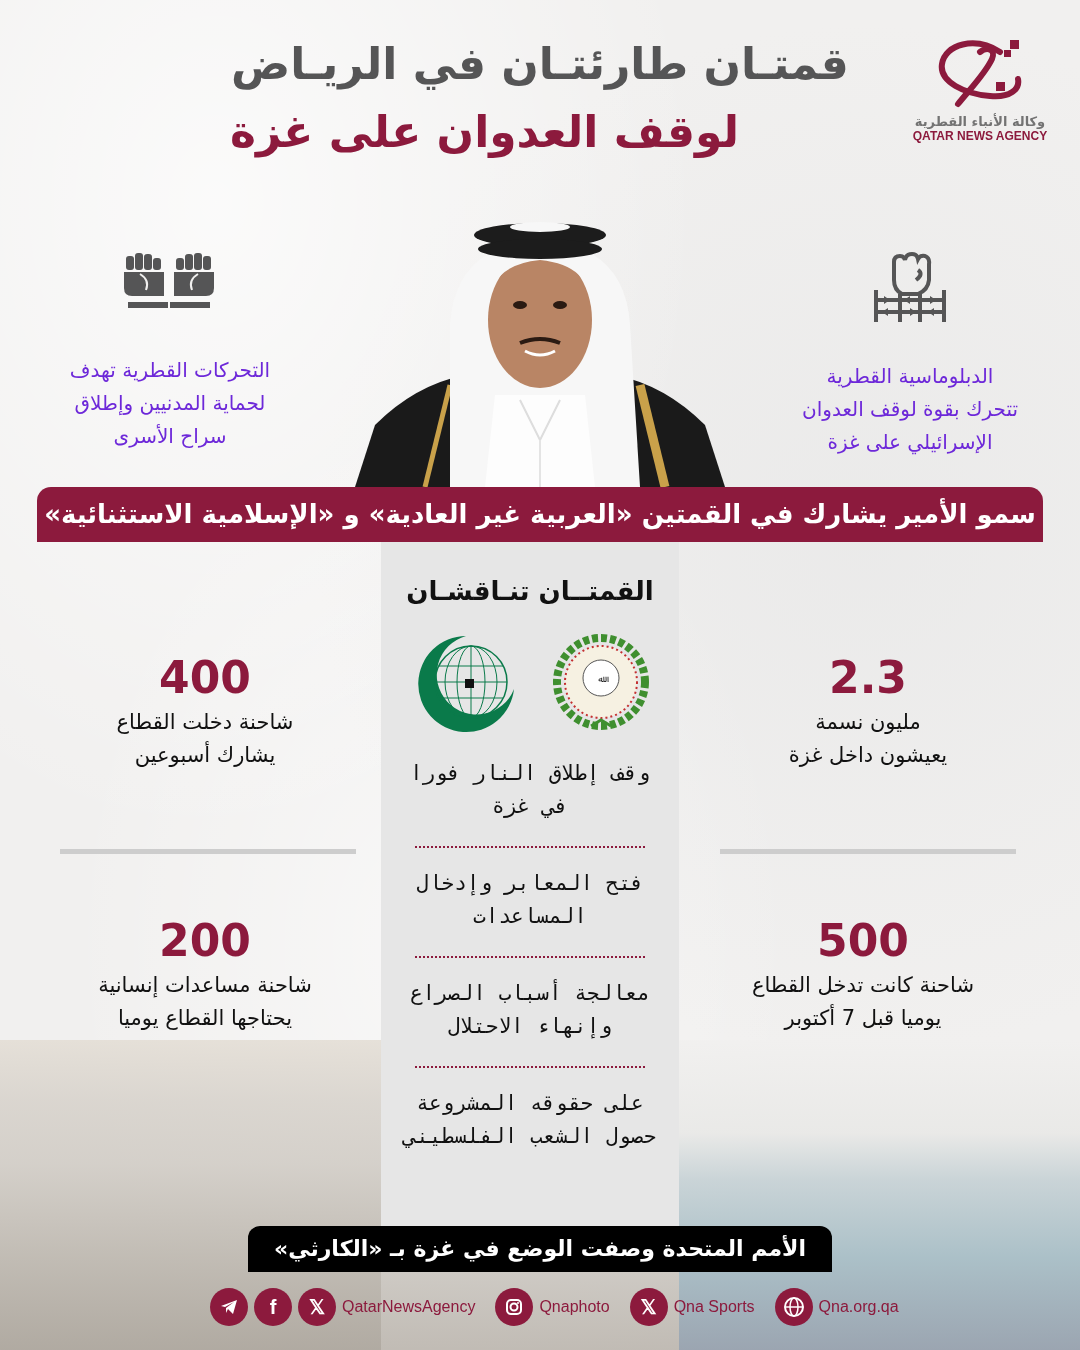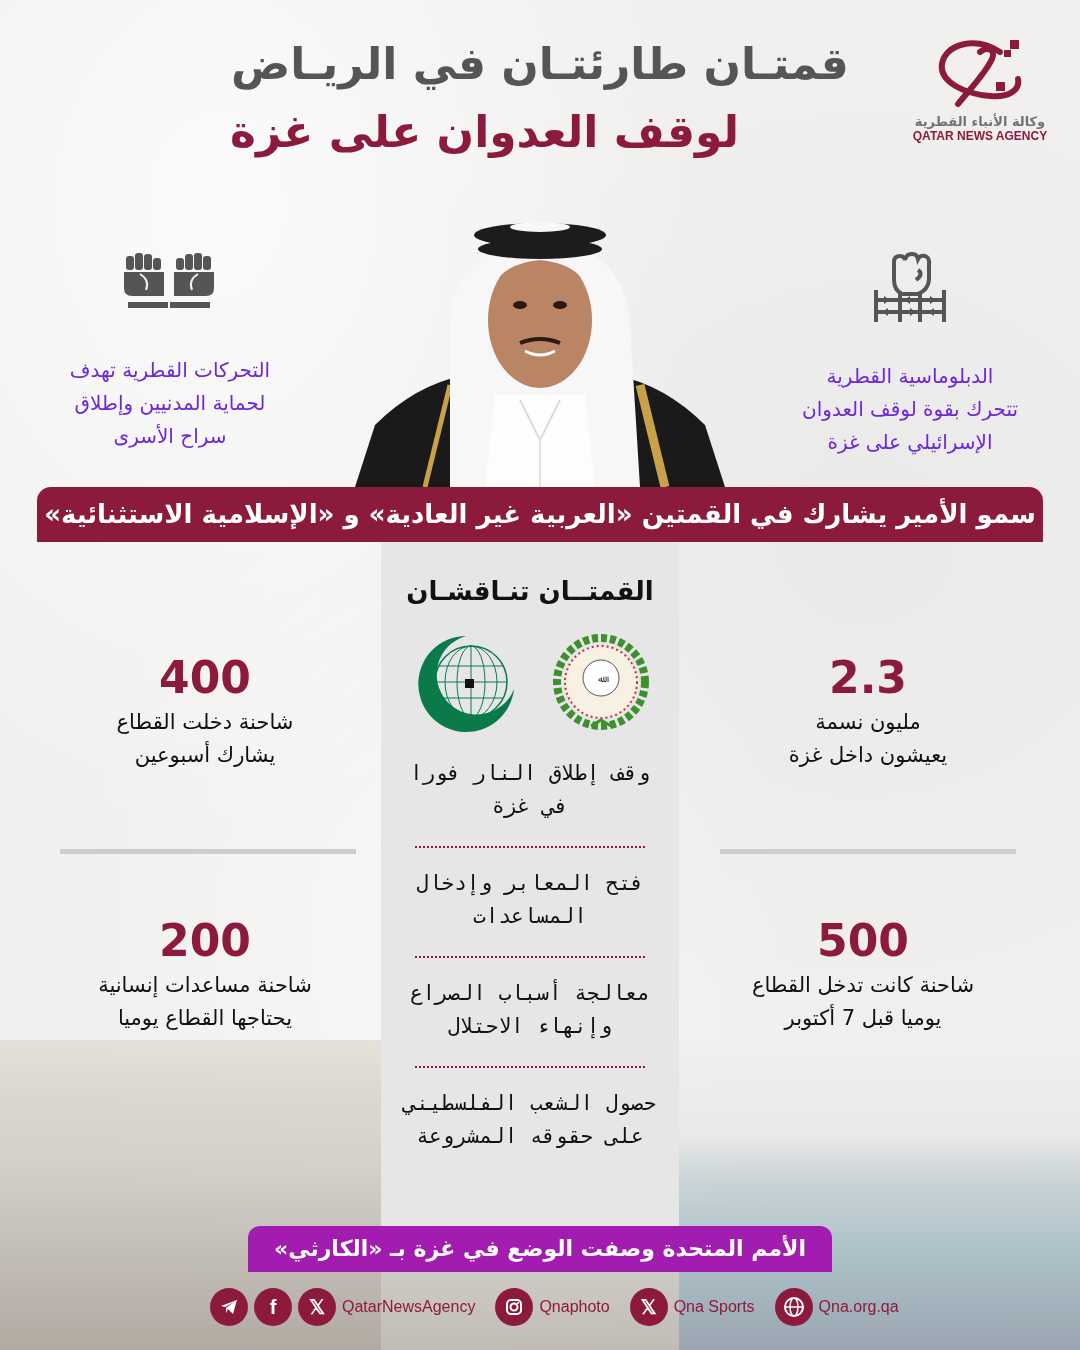--- a/index.html
+++ b/index.html
@@ -64,21 +64,21 @@
   }
   .photo-right {
     top: 1040px; left: 679px; width: 401px; height: 310px;
     background: linear-gradient(180deg, #f1f0ef 0%, #e8e8e6 30%, #c3cfd3 45%, #9fb8c1 70%, #8c98a6 100%);
     opacity: 0.85;
   }
   .photo-bottom-mid { top: 1232px; left: 381px; width: 298px; height: 118px; background: linear-gradient(180deg, #cfcbc5, #b8b2aa); opacity: 0.85; }
 
   .footer-bar {
     top: 1226px; left: 248px; width: 584px; height: 46px;
-    background: #a21caf; border-radius: 12px 12px 0 0;
+    background: #000000; border-radius: 12px 12px 0 0;
     color: #fff; font-size: 22px; font-weight: bold; text-align: center; line-height: 46px;
   }
 
   .socials { top: 1287px; left: 210px; width: 680px; height: 40px; display: flex; align-items: center; direction: ltr; gap: 6px; }
   .soc-ic { width: 38px; height: 38px; border-radius: 50%; background: #8c1a3d; display: flex; align-items: center; justify-content: center; color: #fff; font-family: "Liberation Sans", sans-serif; font-weight: bold; font-size: 20px; flex-shrink: 0; }
   .soc-lbl { font-family: "Liberation Sans", sans-serif; font-size: 16px; color: #8c1a3d; margin-right: 14px; white-space: nowrap; }
 </style>
 </head>
 <body>
 
@@ -217,22 +217,22 @@
     <div>فتح المعابر وإدخال</div>
     <div>المساعدات</div>
   </div>
   <div class="dots" style="margin-top:22px;"></div>
   <div class="topic" style="margin-top:20px;">
     <div>معالجة أسباب الصراع</div>
     <div>وإنهاء الاحتلال</div>
   </div>
   <div class="dots" style="margin-top:22px;"></div>
   <div class="topic" style="margin-top:20px;">
+    <div>على حقوقه المشروعة</div>
     <div>حصول الشعب الفلسطيني</div>
-    <div>على حقوقه المشروعة</div>
   </div>
 </div>
 
 <div class="abs stat" style="top:652px; left:718px;">
   <div class="num">2.3</div>
   <div class="lbl">
     <div>مليون نسمة</div>
     <div>يعيشون داخل غزة</div>
   </div>
 </div>

